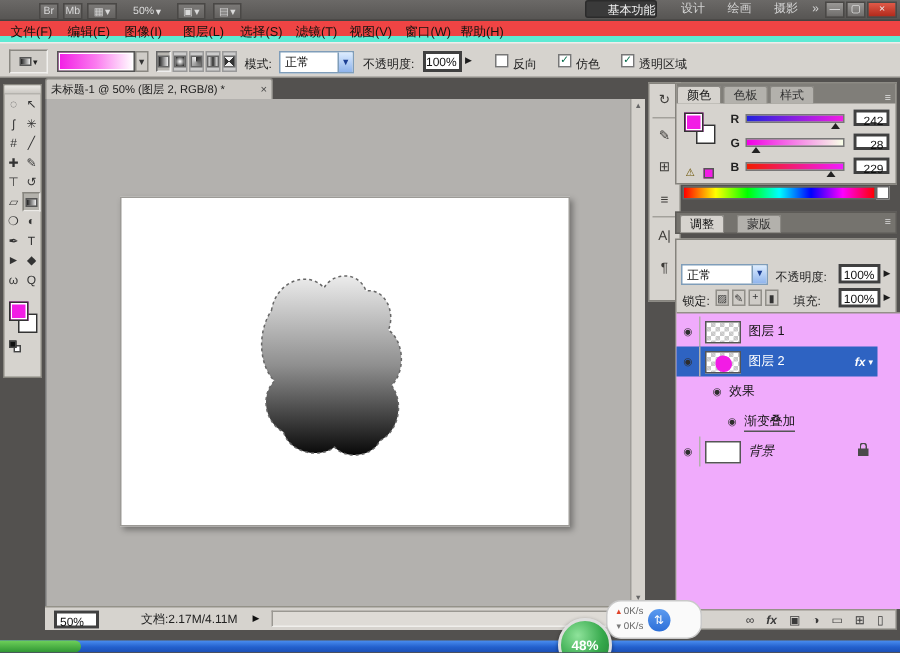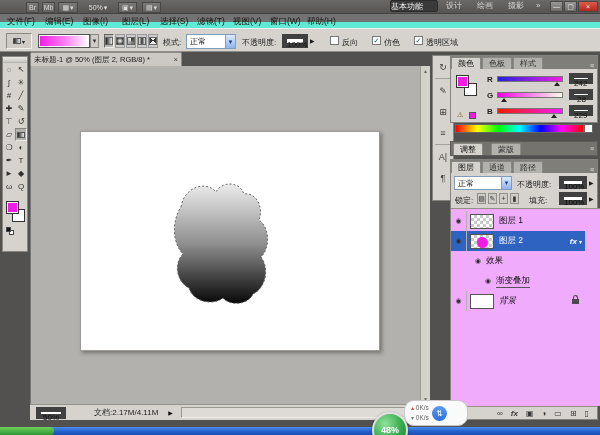--- a/index.html
+++ b/index.html
@@ -1,36 +1,36 @@
 <!DOCTYPE html>
 <html><head>
 <meta charset="utf-8">
 <style>
 *{margin:0;padding:0;box-sizing:border-box;font-family:"Liberation Sans","DejaVu Sans",sans-serif;}
 html,body{background:#333;}
 #app{position:relative;width:600px;height:435px;background:#53514f;overflow:hidden;font-size:8px;color:#222;}
 .a{position:absolute;}
 
 .titlebar{left:0;top:0;width:600px;height:14px;background:linear-gradient(#6b6967,#575553);border-bottom:1px solid #454341;}
-.menubar{left:0;top:14px;width:600px;height:14px;background:#737373;border-bottom:6px solid #5eead4;}
+.menubar{left:0;top:14px;width:600px;height:14px;background:#ef4444;border-bottom:4px solid #5eead4;}
 .menu-item{position:absolute;top:0;height:14px;line-height:14px;font-size:8.5px;color:#14140f;}
 .logo{background:#44607a;color:#d3dde8;font-weight:bold;font-size:9px;text-align:center;line-height:12px;}
 .tbtn{background:linear-gradient(#7b7977,#646260);border:1px solid #4a4846;color:#d9d9d9;font-size:7px;display:flex;align-items:center;justify-content:center;gap:1px;}
-.ws{color:#d5d5d5;font-size:8px;line-height:12px;text-align:left;}
+.ws{color:#d5d5d5;font-size:8px;line-height:12px;text-align:right;}
 .ws-active{background:#3a3a3a;border:1px solid #2b2b2b;color:#f2f2f2;border-radius:2px;}
 .winbtn{background:linear-gradient(#9a9896,#6e6c6a);border:1px solid #4a4846;color:#eee;font-size:7px;text-align:center;line-height:10px;}
 .winbtn-close{background:linear-gradient(#e05a48,#b1291b);}
 
 .optionsbar{left:0;top:28px;width:600px;height:24px;background:#d6d3ce;border-top:1px solid #efeeec;border-bottom:1px solid #8d8b86;}
 .olabel{position:absolute;font-size:8px;color:#222;}
 .sunken{background:#cfccc7;border:1px solid;border-color:#8a8882 #f1f0ee #f1f0ee #8a8882;}
 .combo{background:#fff;border:1px solid #7f9db9;display:flex;align-items:center;}
 .combo .ctext{flex:1;padding-left:3px;font-size:8px;color:#111;}
 .combo .carrow{width:10px;align-self:stretch;background:linear-gradient(#dcecff,#8fb4ec);color:#1c3f94;font-size:6px;display:flex;align-items:center;justify-content:center;border-left:1px solid #7f9db9;}
-.valbox{background:#fff;border:5px solid #404040;font-size:8px;color:#111;text-align:right;padding:1px 2px 0 0;}
+.valbox{background:#fff;border:2px solid #404040;font-size:8px;color:#111;text-align:right;padding:1px 2px 0 0;}
 .spin{color:#1c1c1c;font-size:6px;}
 .chkbox{width:9px;height:9px;background:#fff;border:1px solid #777;display:inline-block;vertical-align:middle;text-align:center;line-height:8px;font-size:7px;color:#064;}
 .gradbar{background:linear-gradient(90deg,#f21ce5,#fb7bef,#ffffff);border:1px solid #555;box-shadow:inset 0 0 0 1px #fff;}
 .gtype{width:10px;height:14px;border:1px solid #999;background:#ccc;display:flex;align-items:center;justify-content:center;}
 .gtype span{width:8px;height:8px;display:block;border:1px solid #666;}
 .gt-active{border-color:#666 #eee #eee #666;background:#b8b6b1;}
 
 .doctab{left:30px;top:52px;width:152px;height:14px;background:#ccc9c4;border:1px solid #8b8984;border-bottom:none;display:flex;align-items:center;font-size:7.5px;color:#1c1c1c;padding:0 3px;border-radius:2px 2px 0 0;}
 
 .toolbox{left:2px;top:56px;width:26px;height:196px;background:#d6d3ce;border:1px solid #88867f;}
@@ -275,26 +275,20 @@
     </div>
   </div>
 
   <div class="a" style="left:450px;top:141px;width:148px;height:15px;background:#75736e;border:1px solid #5d5b57;">
     <div class="ptab ptab-active a" style="left:2px;top:1px;">调整</div>
     <div class="ptab a" style="left:40px;top:1px;">蒙版</div>
     <div class="a" style="right:3px;top:3px;color:#ddd;font-size:7px;">≡</div>
   </div>
 
   <div class="a panel" style="left:450px;top:159px;width:148px;height:261px;">
-    <div class="ptabs">
-      <div class="ptab ptab-active">图层</div>
-      <div class="ptab">通道</div>
-      <div class="ptab">路径</div>
-      <div class="pmenu">≡</div>
-    </div>
 
     <div class="a combo" style="left:3px;top:16px;width:58px;height:14px;">
         <span class="ctext">正常</span>
         <span class="carrow">▼</span>
       </div>
     <div class="a" style="left:66px;top:19px;">不透明度:</div>
     <div class="a valbox" style="left:108px;top:16px;width:28px;height:13px;">100%</div>
     <div class="a spin" style="left:138px;top:19px;">▶</div>
 
     <div class="a" style="left:4px;top:35px;">锁定:</div>

